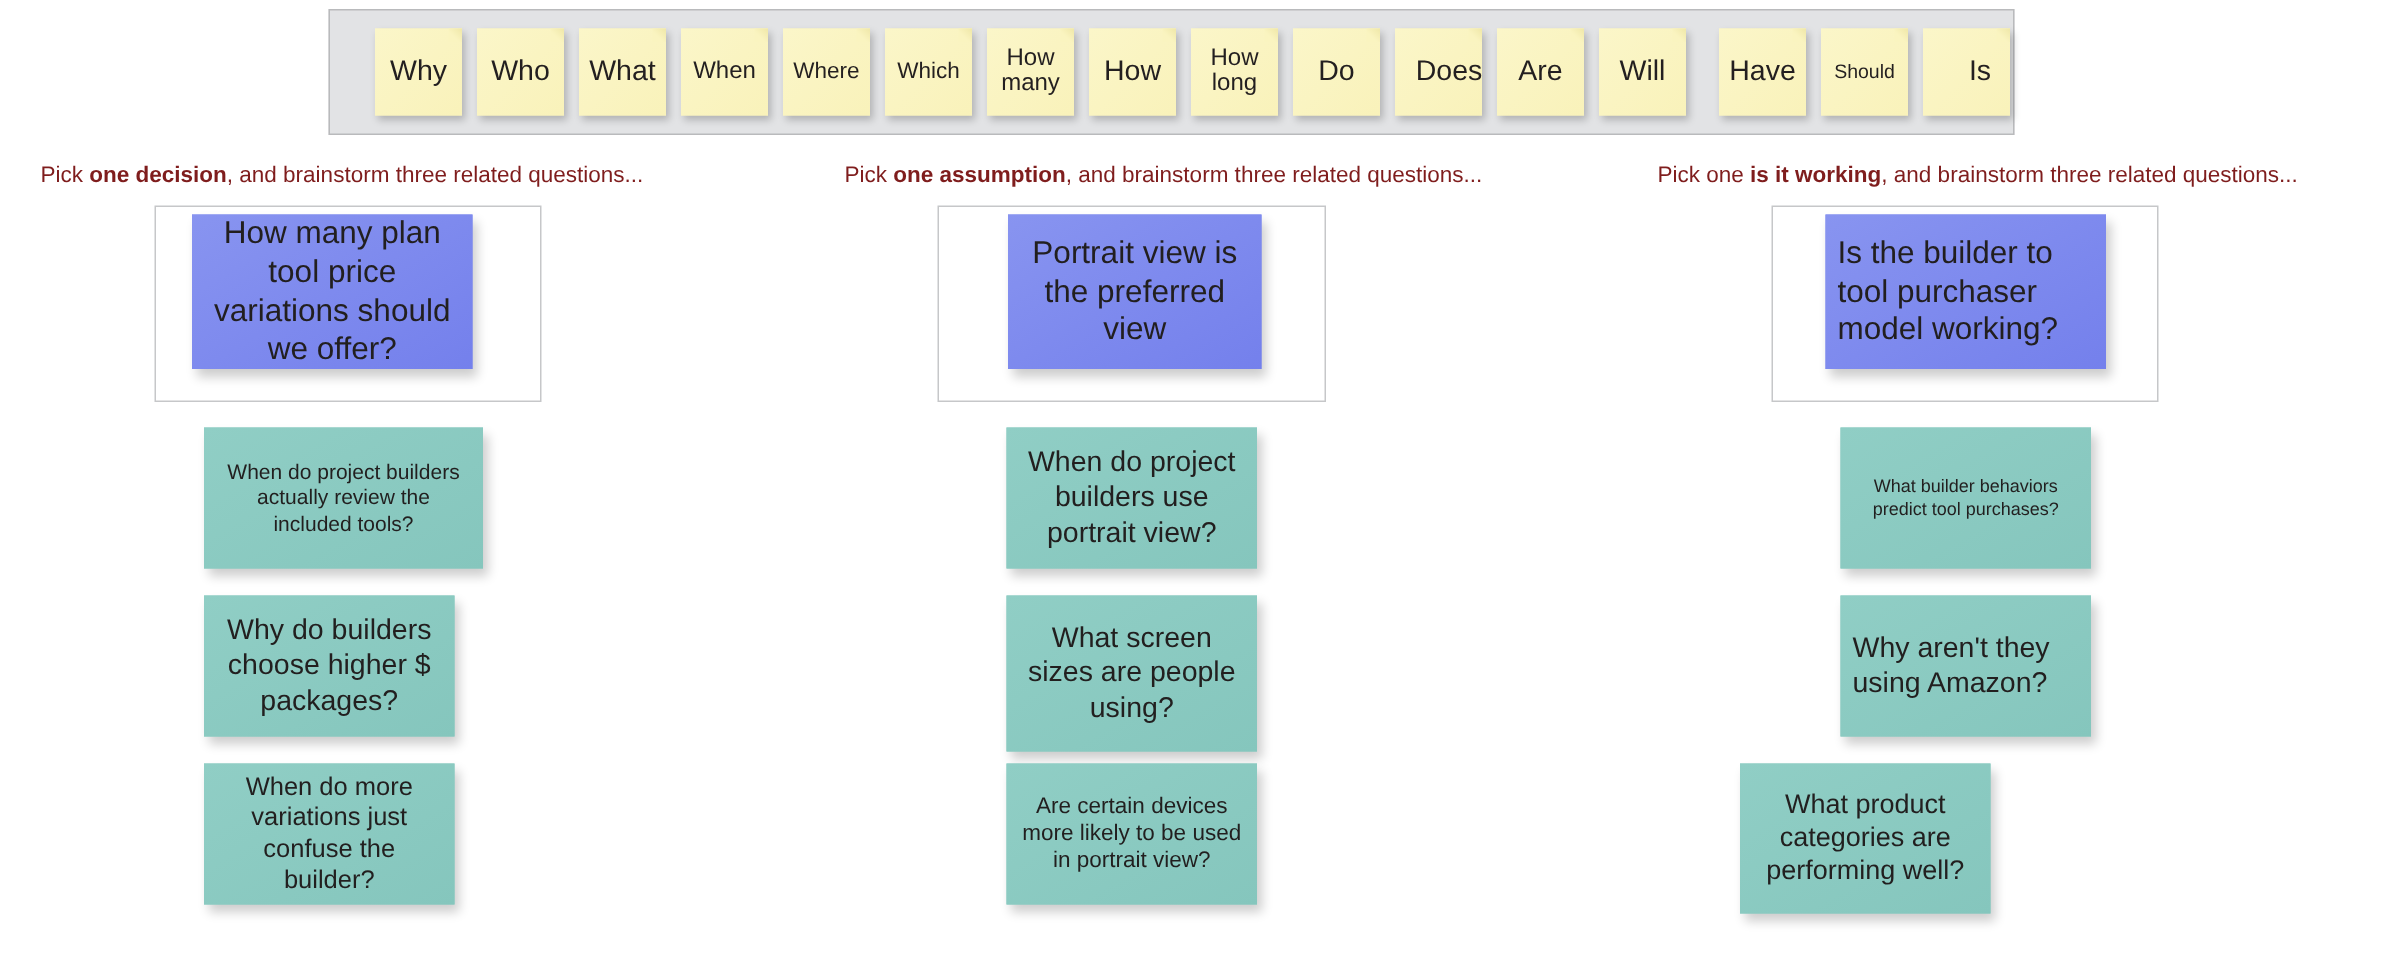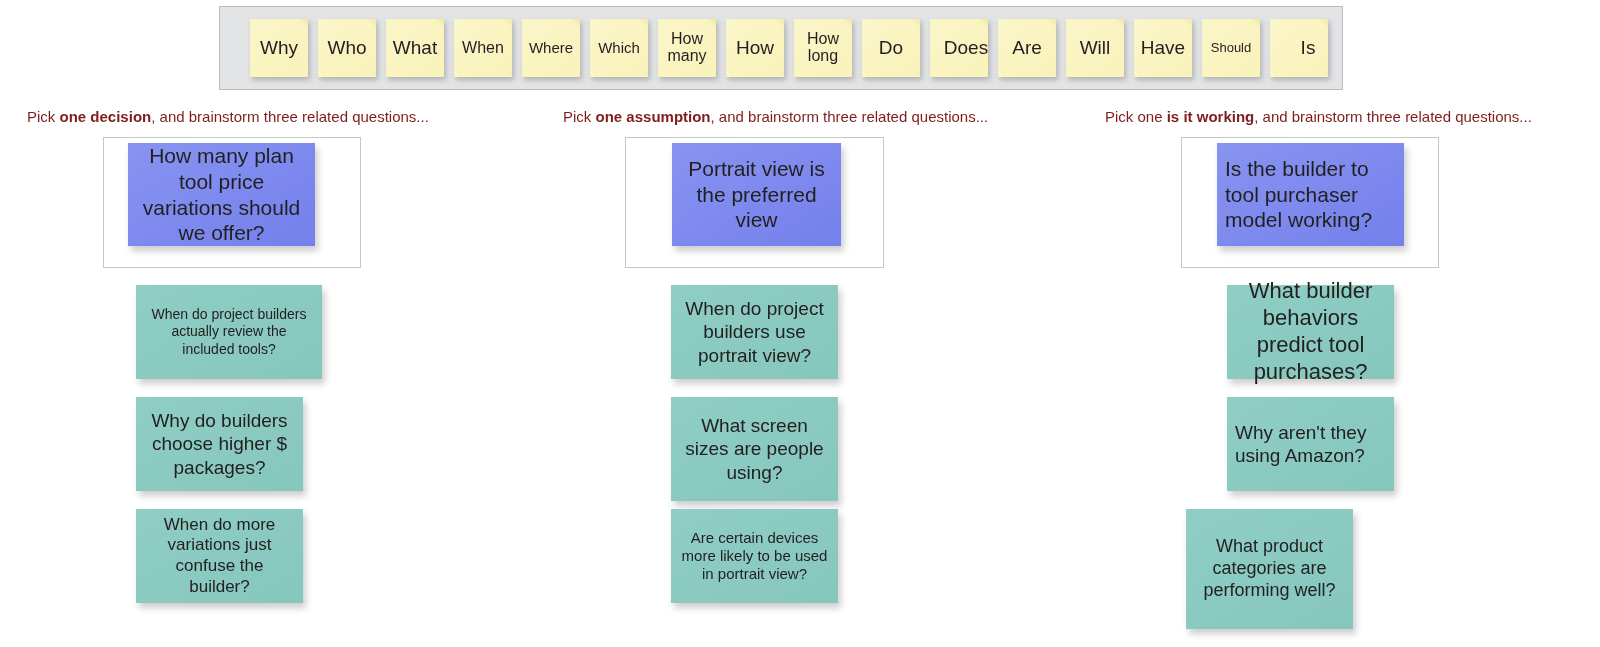--- a/index.html
+++ b/index.html
@@ -143,21 +143,21 @@
       </div>
       <div class="qnote" style="font-size: 19px; padding-left: 16px;">
         <span style="white-space: pre-line;">Does</span>
       </div>
       <div class="qnote" style="font-size: 19px;">
         <span style="white-space: pre-line;">Are</span>
       </div>
       <div class="qnote" style="font-size: 19px;">
         <span style="white-space: pre-line;">Will</span>
       </div>
-      <div class="qnote" style="font-size: 19px;">
+      <div class="qnote" style="font-size: 19px; margin-left: 12px;">
         <span style="white-space: pre-line;">Have</span>
       </div>
       <div class="qnote" style="font-size: 13px;">
         <span style="white-space: pre-line;">Should</span>
       </div>
       <div class="qnote" style="font-size: 19px; padding-left: 20px;">
         <span style="white-space: pre-line;">Is</span>
       </div>
     </div>
 </div>
@@ -189,22 +189,22 @@
       <span>What screen sizes are people using?</span>
     </div>
     <div class="note note-green txt-center" style="left: 671px; top: 509px; width: 167px; height: 94px; font-size: 15px;">
       <span>Are certain devices more likely to be used in portrait view?</span>
     </div>
     <div class="col-heading" style="left: 1105px; top: 108px;"><span>Pick one </span><b>is it working</b><span>, and brainstorm three related questions...</span></div>
     <div class="frame-box" style="left: 1181px; top: 137px; width: 258px; height: 131px;"></div>
     <div class="note note-purple txt-left" style="left: 1217px; top: 143px; width: 187px; height: 103px; font-size: 21px;">
       <span>Is the builder to tool purchaser model working?</span>
     </div>
-    <div class="note note-green txt-center" style="left: 1227px; top: 285px; width: 167px; height: 94px; font-size: 22px;">
+    <div class="note note-green txt-center" style="left: 1227px; top: 285px; width: 167px; height: 94px; font-size: 12px;">
       <span>What builder behaviors predict tool purchases?</span>
     </div>
     <div class="note note-green txt-left" style="left: 1227px; top: 397px; width: 167px; height: 94px; font-size: 19px;">
       <span>Why aren't they using Amazon?</span>
     </div>
-    <div class="note note-green txt-center" style="left: 1186px; top: 509px; width: 167px; height: 120px; font-size: 18px;">
+    <div class="note note-green txt-center" style="left: 1160px; top: 509px; width: 167px; height: 100px; font-size: 18px;">
       <span>What product categories are performing well?</span>
     </div>
   </div>
 
 </body></html>

